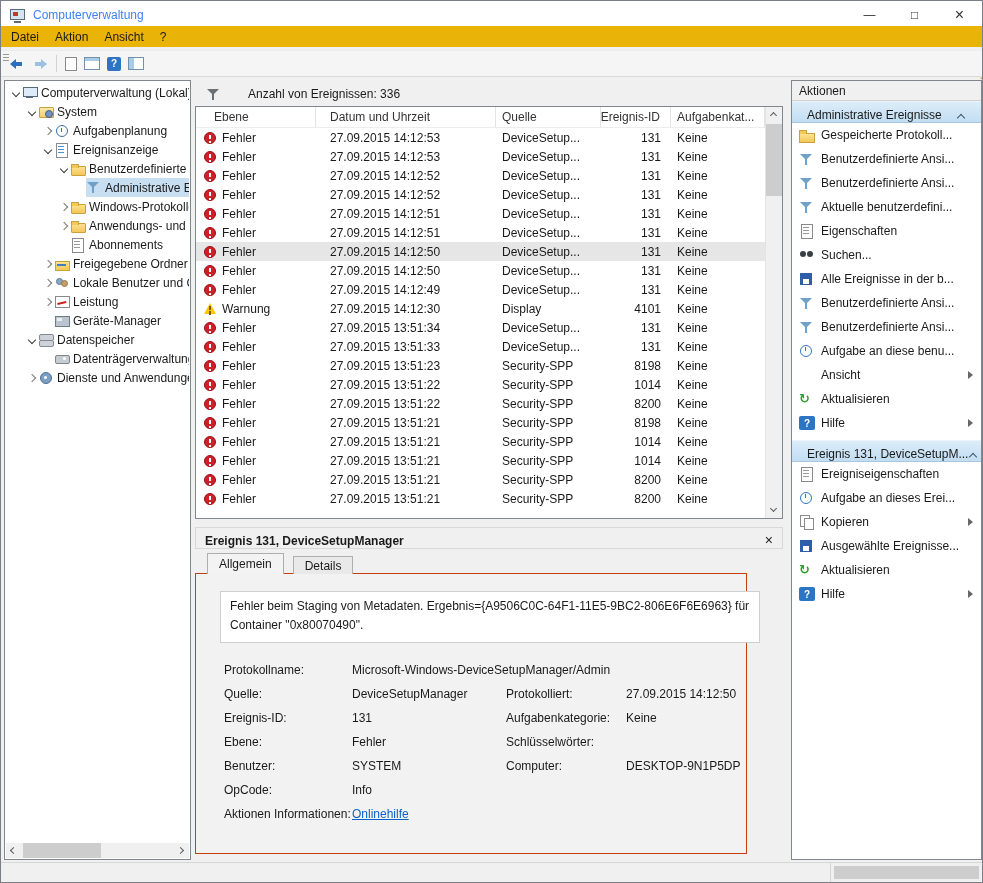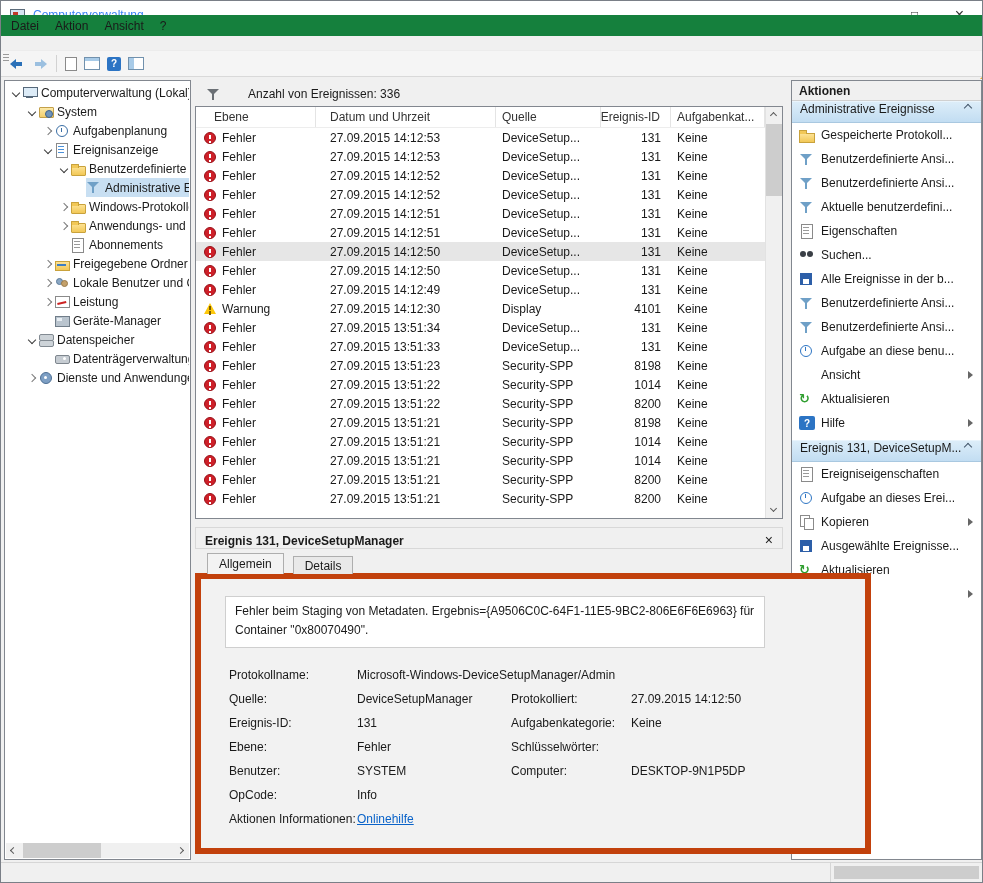--- a/index.html
+++ b/index.html
@@ -11,21 +11,21 @@
 .titlebar{position:absolute;top:0;left:0;right:0;height:28px;background:#fff;display:flex;align-items:center}
 .app-icon{width:15px;height:11px;margin:0 4px 2px 9px;position:relative;background:#d6e4f2;border:1px solid #5c6b7a}
 .app-icon::before{content:"";position:absolute;left:2px;top:2px;width:5px;height:4px;background:#c0392b}
 .app-icon::after{content:"";position:absolute;left:3px;bottom:-4px;width:7px;height:2px;background:#5c6b7a}
 .title-text{margin-left:4px;color:#3b82f6}
 .win-controls{margin-left:auto;display:flex;height:100%}
 .wbtn{width:45px;height:100%;display:flex;align-items:center;justify-content:center;color:#333;font-size:12px}
 .wbtn.close{font-size:16px}
 
 
-.menubar{position:absolute;top:14px;left:0;right:0;height:21px;background:#15803d;display:flex;align-items:center}
+.menubar{position:absolute;top:25px;left:0;right:0;height:21px;background:#eab308;display:flex;align-items:center}
 .menu-item{padding:2px 8px}
 .menu-item:first-child{margin-left:2px}
 
 
 .toolbar{position:absolute;top:49px;left:0;right:0;height:27px;background:#f5f5f5;border-top:1px solid #ececec;border-bottom:1px solid #d9d9d9;display:flex;align-items:center;padding-left:8px;gap:7px}
 .tbi{position:relative;width:16px;height:14px}
 .tb-back::before{content:"";position:absolute;left:1px;top:2px;border-top:5px solid transparent;border-bottom:5px solid transparent;border-right:6px solid #2a70b8}
 .tb-back::after{content:"";position:absolute;left:7px;top:5px;width:6px;height:4px;background:#2a70b8}
 .tb-fwd::before{content:"";position:absolute;right:1px;top:2px;border-top:5px solid transparent;border-bottom:5px solid transparent;border-left:6px solid #9cc0e0}
 .tb-fwd::after{content:"";position:absolute;left:3px;top:5px;width:6px;height:4px;background:#9cc0e0}
@@ -121,35 +121,35 @@
 .vbtn.down{bottom:0}.vbtn.down::before{transform:rotate(225deg);top:4px}
 .vthumb{position:absolute;left:0;top:17px;width:16px;height:72px;background:#cdcdcd}
 
 
 .dtitle{position:absolute;left:194px;top:526px;width:588px;height:22px;background:#f0f0f0;border:1px solid #d8d8d8;display:flex;align-items:flex-end;padding:0 9px;font-weight:bold}
 .dclose{margin-left:auto;font-weight:normal;font-size:14px;color:#222}
 .tabs{position:absolute;left:194px;top:552px;width:588px;height:21px;display:flex;align-items:flex-end;padding-left:12px;gap:9px;z-index:3}
 .tab{border:1px solid #aeaeae;border-bottom:none;padding:0 11px;display:flex;align-items:center}
 .tab.active{height:21px;background:#f3f3f3}
 .tab.inactive{height:18px;background:#e9e9e9}
-.dcontent{position:absolute;left:194px;top:572px;width:676px;height:281px;background:#f2f2f2;border:6px solid #c2410c;z-index:2}
+.dcontent{position:absolute;left:194px;top:572px;width:552px;height:281px;background:#f2f2f2;border:1px solid #c2410c;z-index:2}
 .descbox{position:absolute;left:24px;top:17px;width:540px;height:52px;background:#fff;border:1px solid #cfcfcf;padding:5px 9px;line-height:1.55;overflow:hidden}
 .fields{position:absolute;left:0;top:84px;right:0}
 .frow{display:flex;height:24px;align-items:center;padding-left:28px}
 .flabel{width:128px;flex:0 0 auto;white-space:nowrap}
 .fvalue{width:154px;flex:0 0 auto;white-space:nowrap}
 .fvalue.wide{width:auto}
 .flabel2{width:120px;flex:0 0 auto;white-space:nowrap}
 .fvalue2{flex:1;white-space:nowrap}
 .link{color:#0a63c9;text-decoration:underline}
 
 
 .apanel{position:absolute;left:790px;top:79px;width:191px;height:780px;background:#fff;border:1px solid #82878f}
-.ap-title{height:20px;background:#f0f0f0;border-bottom:1px solid #d0d0d0;display:flex;align-items:center;padding-left:7px;font-weight:bold}
-.asec-head{height:22px;background:linear-gradient(#dcedf9,#c2ddf2);border-bottom:1px solid #a9c8e0;border-top:1px solid #e9f4fc;display:flex;align-items:flex-start;padding:0 8px;white-space:nowrap;overflow:hidden}
+.ap-title{height:20px;background:#f0f0f0;border-bottom:1px solid #d0d0d0;display:flex;align-items:center;padding-left:7px;font-weight:normal}
+.asec-head{height:22px;background:linear-gradient(#dcedf9,#c2ddf2);border-bottom:1px solid #a9c8e0;border-top:1px solid #e9f4fc;display:flex;align-items:flex-end;padding:0 15px;white-space:nowrap;overflow:hidden}
 .asec-head.second{margin-top:5px}
 .up-chev{margin-left:auto;width:10px;height:10px;position:relative;flex:0 0 auto}
 .up-chev::before{content:"";position:absolute;left:2px;top:3px;width:5px;height:5px;border-left:1px solid #44576b;border-top:1px solid #44576b;transform:rotate(45deg)}
 .aitem{height:24px;display:flex;align-items:center;padding:0 7px;gap:6px}
 .aicon{width:16px;height:14px;position:relative;flex:0 0 auto}
 .alabel{white-space:nowrap;overflow:hidden;flex:1}
 .sub-arrow{width:8px;height:9px;position:relative;flex:0 0 auto}
 .sub-arrow::before{content:"";position:absolute;left:2px;top:0;border-top:4px solid transparent;border-bottom:4px solid transparent;border-left:5px solid #666}
 .ai-folder::before{content:"";position:absolute;left:0;top:5px;width:14px;height:8px;background:linear-gradient(#fde293,#f2c857);border:1px solid #c9a23c}
 .ai-folder::after{content:"";position:absolute;left:0;top:2px;width:6px;height:3px;background:#f2c857;border:1px solid #c9a23c;border-bottom:none}

